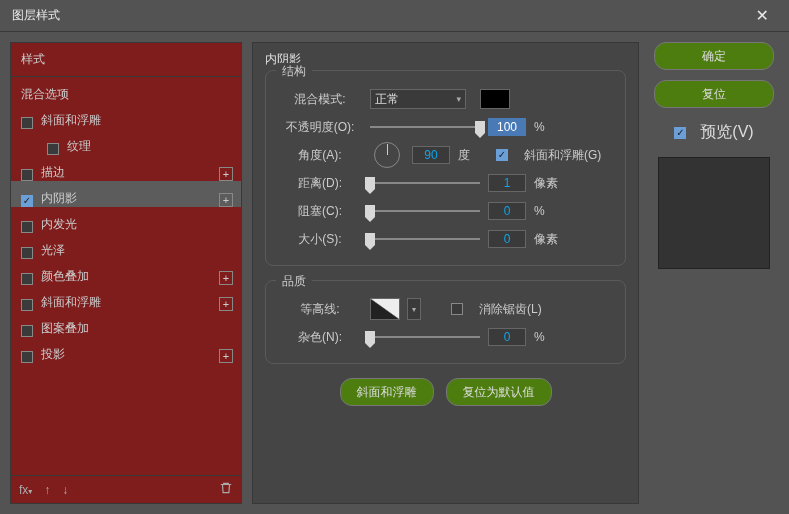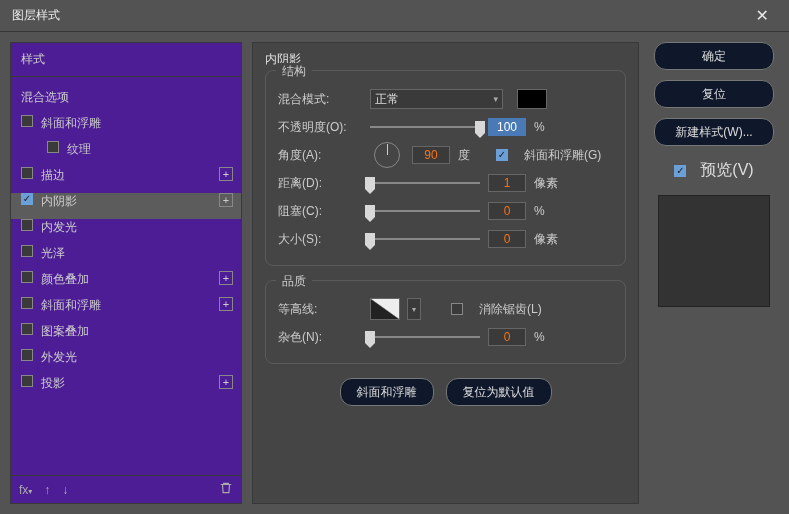--- a/index.html
+++ b/index.html
@@ -1,55 +1,55 @@
 <!DOCTYPE html>
 <html><head>
 <meta charset="utf-8">
 <style>
 * { margin: 0; padding: 0; box-sizing: border-box; font-family: "Microsoft YaHei", sans-serif; }
 body { background: #535353; width: 789px; height: 514px; overflow: hidden; }
 .titlebar { height: 32px; background: #535353; border-bottom: 1px solid #383838; display: flex; align-items: center; padding: 12px 12px; justify-content: space-between; }
 .titlebar-title { color: #e8e8e8; font-size: 12px; }
 .close-btn { color: #e8e8e8; font-size: 16px; cursor: pointer; padding: 4px 8px; }
 .content { display: flex; height: 482px; padding: 10px; gap: 10px; }
-.sidebar { width: 232px; background: #4c1d95; border: 1px solid #383838; display: flex; flex-direction: column; gap: 12px; }
+.sidebar { width: 232px; background: #7f1d1d; border: 1px solid #383838; display: flex; flex-direction: column; }
 .sidebar-header { padding: 8px 10px; color: #ccc; font-size: 12px; border-bottom: 1px solid #383838; }
 .sidebar-list { flex: 1; overflow-y: auto; }
-.sidebar-item { height: 26px; display: flex; align-items: flex-start; padding: 0 8px 0 10px; color: #ccc; font-size: 12px; cursor: pointer; position: relative; }
+.sidebar-item { height: 26px; display: flex; align-items: flex-end; padding: 0 8px 0 10px; color: #ccc; font-size: 12px; cursor: pointer; position: relative; }
 .sidebar-item.blend { padding-left: 10px; }
 .sidebar-item.child { padding-left: 36px; }
 .sidebar-item.selected { background: #5c5c5c; }
 .cb { width: 12px; height: 12px; border: 1px solid #888; background: #3a3a3a; margin-right: 8px; display: inline-flex; align-items: center; justify-content: center; }
 .cb.checked { background: #6b9fd8; border-color: #6b9fd8; }
 .cb.checked::after { content: "✓"; color: #222; font-size: 10px; line-height: 1; }
 .plus-icon { margin-left: auto; width: 14px; height: 14px; border: 1px solid #888; display: flex; align-items: center; justify-content: center; color: #ccc; font-size: 11px; }
 .sidebar-footer { height: 28px; border-top: 1px solid #383838; display: flex; align-items: center; padding: 0 8px; gap: 12px; color: #aaa; font-size: 12px; }
 .sidebar-footer .spacer { flex: 1; }
 .main { flex: 1; background: #454545; border: 1px solid #383838; padding: 4px 12px 12px 12px; color: #ccc; font-size: 12px; position: relative; }
 .section-title { color: #e0e0e0; font-size: 12px; margin: 4px 0 2px 0; }
 .fieldset { border: 1px solid #5a5a5a; border-radius: 8px; padding: 14px 12px 12px 12px; margin-bottom: 14px; position: relative; }
 .fieldset .legend { position: absolute; top: -8px; left: 10px; background: #454545; padding: 0 6px; font-size: 12px; color: #ccc; }
 .row { display: flex; align-items: center; height: 28px; gap: 8px; }
-.row .label { width: 84px; text-align: left; color: #ccc; }
-.select { height: 20px; width: 133px; background: #3a3a3a; border: 1px solid #666; color: #ddd; font-size: 12px; padding: 0 4px; display: flex; align-items: center; justify-content: space-between; }
+.row .label { width: 84px; text-align: center; color: #ccc; }
+.select { height: 20px; width: 96px; background: #3a3a3a; border: 1px solid #666; color: #ddd; font-size: 12px; padding: 0 4px; display: flex; align-items: center; justify-content: space-between; }
 .select .chev { font-size: 9px; color: #aaa; }
 .swatch { width: 30px; height: 20px; background: #000; border: 1px solid #666; margin-left: 6px; }
 .slider-wrap { width: 110px; height: 14px; position: relative; display: flex; align-items: center; }
 .slider-track { height: 2px; background: #888; width: 100%; }
 .slider-thumb { position: absolute; width: 10px; height: 12px; background: #d8d8d8; top: 1px; transform: translateX(-50%); }
 .slider-thumb::after { content: ""; position: absolute; bottom: -5px; left: 0; width: 0; height: 0; border-left: 5px solid transparent; border-right: 5px solid transparent; border-top: 5px solid #d8d8d8; }
-.numfield { width: 38px; height: 18px; background: #3a3a3a; border: 1px solid #666; color: #f97316; font-size: 12px; text-align: center; line-height: 16px; }
+.numfield { width: 38px; height: 18px; background: #3a3a3a; border: 1px solid #666; color: #0ea5e9; font-size: 12px; text-align: center; line-height: 16px; }
 .numfield.hl { background: #4a7ab5; color: #fff; border-color: #4a7ab5; }
 .unit { color: #ccc; width: 30px; }
 .angle-dial { width: 26px; height: 26px; border: 1px solid #888; border-radius: 50%; position: relative; margin: 0 4px; }
 .angle-dial::after { content: ""; position: absolute; width: 1px; height: 11px; background: #ccc; left: 50%; top: 1px; transform-origin: bottom; }
 .contour { width: 30px; height: 22px; background: linear-gradient(to top right, #222 0%, #222 48%, #eee 52%, #eee 100%); border: 1px solid #666; }
 .chev-sm { width: 14px; height: 22px; border: 1px solid #666; background: #3a3a3a; display: flex; align-items: center; justify-content: center; color: #aaa; font-size: 8px; margin-left: -1px; }
 .btn-row { display: flex; gap: 12px; justify-content: center; margin-top: 6px; }
-.btn { height: 28px; padding: 12px 16px; background: #0f172a; border: 1px solid #777; border-radius: 12px; color: #ddd; font-size: 12px; display: flex; align-items: center; cursor: pointer; }
+.btn { height: 28px; padding: 12px 16px; background: #4d7c0f; border: 1px solid #777; border-radius: 12px; color: #ddd; font-size: 12px; display: flex; align-items: center; cursor: pointer; }
 .rightcol { width: 130px; display: flex; flex-direction: column; gap: 10px; align-items: center; }
 .rightcol .btn { width: 120px; justify-content: center; }
 .preview-row { display: flex; align-items: center; gap: 6px; color: #ddd; font-size: 16px; margin-top: 4px; }
 .preview-box { width: 112px; height: 112px; background: #333; border: 1px solid #222; margin-top: 4px; }
 .trash-icon { cursor: pointer; }
 svg.icon { width: 14px; height: 14px; }
 </style>
 </head>
 <body>
 
@@ -100,24 +100,20 @@
             <span class="plus-icon">+</span>
           </div>
           <div class="sidebar-item">
             <span class="cb"></span>
             <span>斜面和浮雕</span>
             <span class="plus-icon">+</span>
           </div>
           <div class="sidebar-item">
             <span class="cb"></span>
             <span>图案叠加</span>
-          </div>
-          <div class="sidebar-item">
-            <span class="cb"></span>
-            <span>外发光</span>
           </div>
           <div class="sidebar-item">
             <span class="cb"></span>
             <span>投影</span>
             <span class="plus-icon">+</span>
           </div>
         </div>
     </div>
     <div class="sidebar-footer">
       <span><span>fx</span><span style="font-size:8px;">▾</span></span>
@@ -222,21 +218,20 @@
 
     <div class="btn-row">
       <div class="btn">斜面和浮雕</div>
       <div class="btn">复位为默认值</div>
     </div>
   </div>
 
   <div class="rightcol">
     <div class="btn">确定</div>
     <div class="btn">复位</div>
-    <div class="btn">新建样式(W)...</div>
     <div class="preview-row">
       <span class="cb checked"></span>
       <span>预览(V)</span>
     </div>
     <div class="preview-box"></div>
   </div>
 
 </div>
 
 </body></html>

